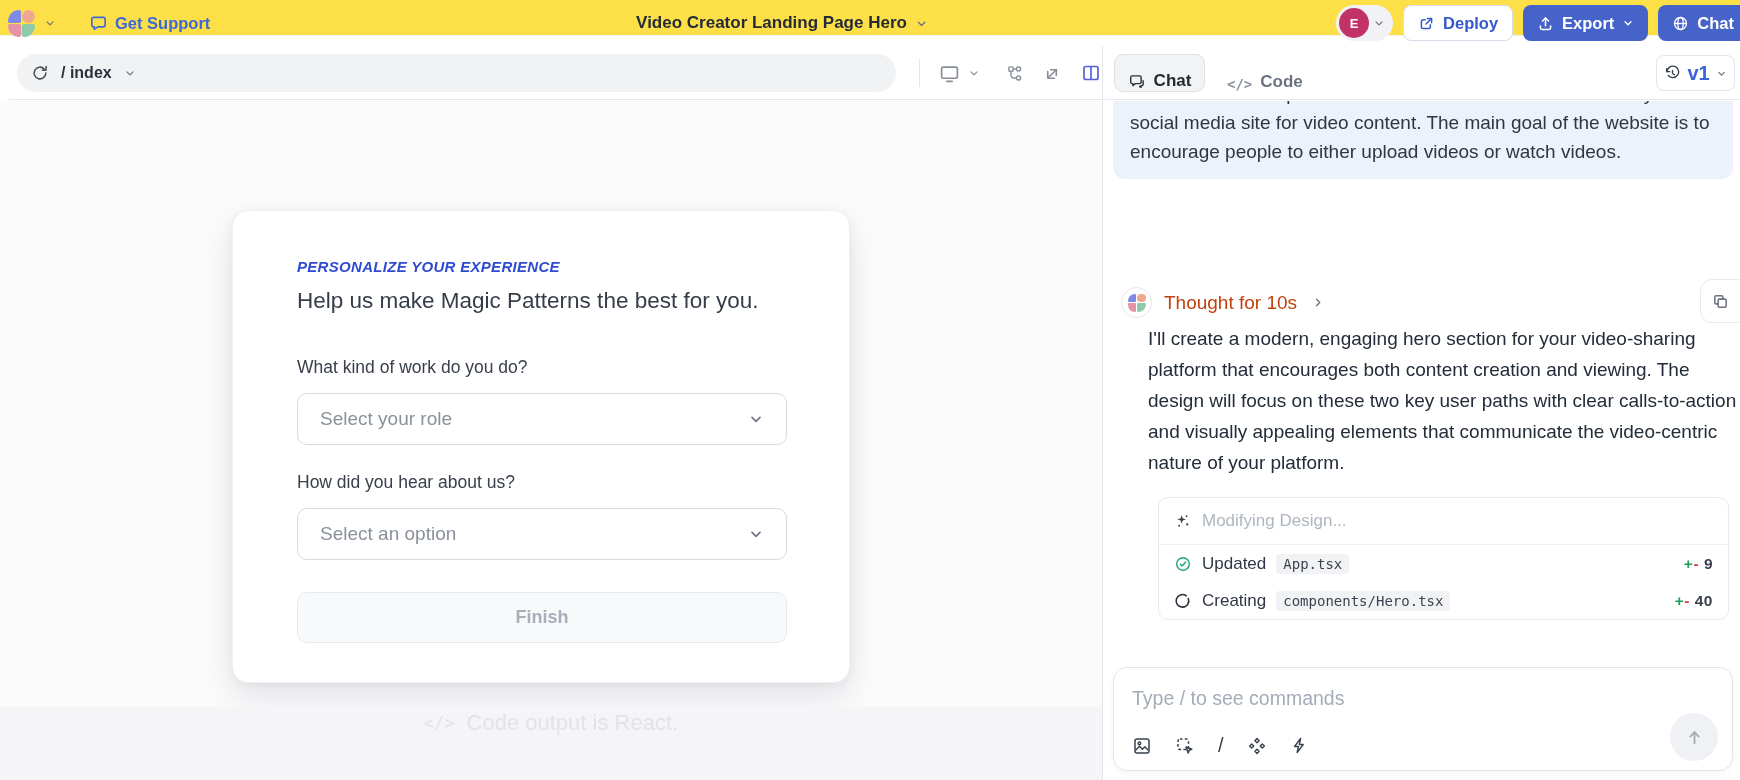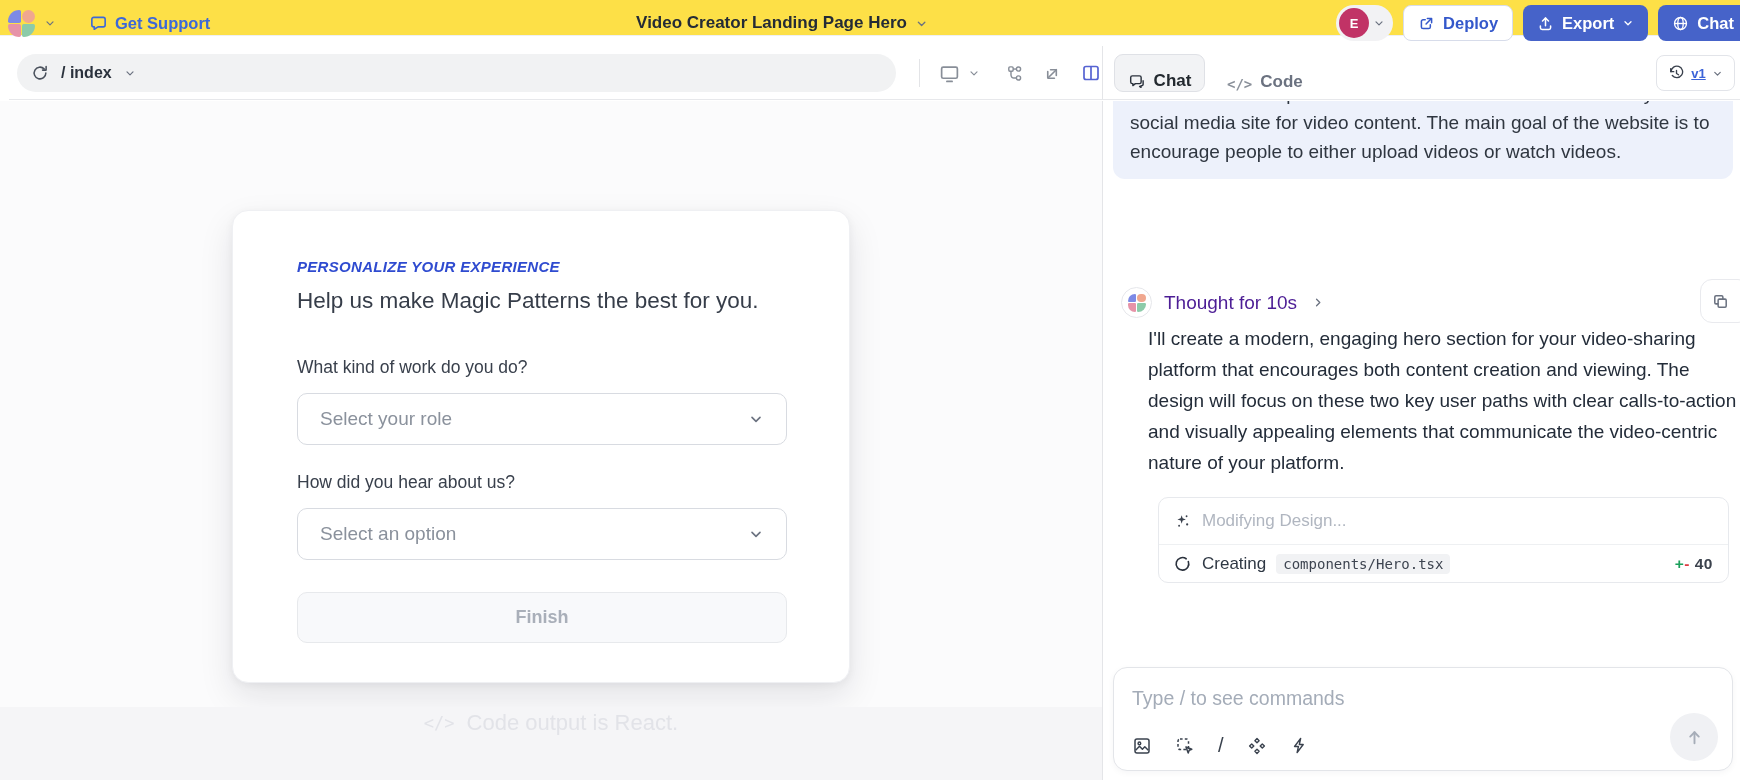--- a/index.html
+++ b/index.html
@@ -36,21 +36,21 @@
   .addr .path { font-size:16px; font-weight:700; color:#2B323D; }
   .tdivider { position:absolute; left:910px; top:13px; width:1px; height:28px; background:#E3E4E7; }
   .ticons { position:absolute; left:930px; top:8px; height:38px; display:flex; align-items:center; gap:17px; color:#888E98; }
   .ticons .blue { color:var(--active-split-icon,#5663D2); }
 
   .tab { position:absolute; top:8px; height:38px; display:flex; align-items:flex-end; gap:8px; font-size:17px; border-radius:9px; cursor:pointer; }
   .tab-chat { left:11px; width:91px; justify-content:center; background:#F2F3F5; border:1px solid #DFE1E6; color:#23292F; font-weight:600; }
   .tab-code { left:114px; padding:0 10px; color:#6B7280; font-weight:600; }
   .tab-code .glyph { font-family:"DejaVu Sans Mono",monospace; font-size:14px; color:#8A909A; }
   .vbtn { position:absolute; right:5px; top:9px; height:36px; width:79px; border:1px solid #E2E4E9; border-radius:8px; background:#fff; display:flex; align-items:center; justify-content:center; gap:6px; cursor:pointer; }
-  .vbtn .v { color:var(--version-text,#3B63D8); font-size:13px; font-weight:600;text-decoration:underline; }
+  .vbtn .v { color:var(--version-text,#3B63D8); font-size:20px; font-weight:600; }
 
   
   .preview { position:absolute; left:0; top:101px; width:1102px; height:679px; background:#FBFBFC; overflow:hidden; }
   .modal { position:absolute; left:232px; top:109px; width:618px; height:473px; background:#fff; border:1px solid #EFF0F3; border-radius:16px; box-shadow:0 14px 34px rgba(15,23,42,.10), 0 2px 8px rgba(15,23,42,.05); }
   .eyebrow { position:absolute; left:64px; top:47px; font-size:15px; font-weight:700; letter-spacing:.3px; color:var(--eyebrow-blue,#2F4BD0);font-style:italic; }
   .headline { position:absolute; left:64px; top:77px; font-size:22.5px; color:#363D49; }
   .flabel { position:absolute; left:64px; font-size:17.5px; color:#39404C; }
   .l1 { top:146px; } .l2 { top:261px; }
   .select { position:absolute; left:64px; width:490px; height:52px; border:1px solid #D8DBE1; border-radius:10px; background:#fff; display:flex; align-items:center; padding:0 22px; font-size:19px; color:#8A919C; cursor:pointer; }
   .s1 { top:182px; } .s2 { top:297px; }
@@ -60,21 +60,21 @@
   .faint { position:absolute; left:0; top:3px; width:100%; display:flex; align-items:center; justify-content:center; gap:12px; color:#E2E3E8; font-size:22px; }
   .faint .glyph { font-family:"DejaVu Sans Mono",monospace; font-size:17px; }
 
   
   .chatpanel { position:absolute; left:1102px; top:101px; width:638px; height:679px; background:#fff; border-left:1px solid #E4E5E8; overflow:hidden; }
   .bubble { position:absolute; left:10px; top:-34px; width:620px; background:var(--user-bubble-bg,#EDF1FB); border-radius:12px; padding:13px 17px; font-size:19px; line-height:28.8px; color:#2F3640; }
   .thought { position:absolute; left:18px; top:186px; display:flex; align-items:center; gap:12px; cursor:pointer; }
   .mp-avatar { width:31px; height:31px; border-radius:50%; border:1px solid #E6E7EB; background:#fff; display:flex; align-items:center; justify-content:center; }
   .mp-avatar .logo { width:18px; height:18px; }
   .mp-avatar .logo i { width:8.5px; height:8.5px; }
-  .thought .tl-label { font-size:19px; color:#4c1d95; }
+  .thought .tl-label { font-size:19px; color:#c2410c; }
   .copybtn { position:absolute; right:-10px; top:178px; width:50px; height:44px; background:#fff; border:1px solid #E9EAEE; border-radius:12px; display:flex; align-items:center; justify-content:flex-start; padding-left:10px; color:#6B7280; cursor:pointer; }
   .answer { position:absolute; left:45px; top:222px; width:592px; font-size:19px; line-height:31px; color:#232C39; }
   .card { position:absolute; left:55px; top:396px; width:571px; border:1px solid #E7E9ED; border-radius:10px; background:#fff; overflow:hidden; }
   .card-head { height:47px; display:flex; align-items:center; gap:11px; padding:0 15px; color:#B0B6C0; font-size:17px; border-bottom:1px solid #EEF0F2; }
   .card-head .spark { color:#3A414D; }
   .crow { height:37px; display:flex; align-items:center; gap:10px; padding:0 15px; font-size:17px; color:#2F3844; }
   .chip { font-family:"DejaVu Sans Mono",monospace; font-size:14px; color:#3D4450; background:#F1F2F4; border-radius:4px; padding:2px 7px; }
   .diff { margin-left:auto; font-size:15.5px; letter-spacing:.5px; color:#3B424D; font-weight:600; }
   .diff .p { color:var(--diff-plus,#1CA05C); } .diff .m { color:var(--diff-minus,#DD3B41); }
   .inputbox { position:absolute; left:10px; top:566px; width:620px; height:104px; background:#fff; border:1px solid #E3E5E9; border-radius:14px; box-shadow:0 2px 6px rgba(15,23,42,.04); }
@@ -333,20 +333,31 @@
           <svg width="17" height="17" viewBox="0 0 20 20" fill="currentColor">
               <path d="M9 2.5l1.2 3.8 3.8 1.2-3.8 1.2L9 12.5 7.8 8.7 4 7.5l3.8-1.2z"></path>
               <circle cx="14.8" cy="3.8" r="1.1"></circle>
               <circle cx="15.5" cy="13.5" r="1.3"></circle>
               <circle cx="6" cy="15" r="1.1"></circle>
             </svg>
         </span>
         <span>Modifying Design...</span>
       </div>
       <div class="crow">
+        <span style="color:#1FA971;">
+          <svg width="18" height="18" viewBox="0 0 20 20" fill="none" stroke="currentColor" stroke-width="1.6" stroke-linecap="round" stroke-linejoin="round">
+              <circle cx="10" cy="10" r="7"></circle>
+              <path d="M7 10.3l2 2 4-4.6"></path>
+            </svg>
+        </span>
+        <span>Updated</span>
+        <span class="chip">App.tsx</span>
+        <span class="diff"><span class="p">+</span><span class="m">-</span> <span>9</span></span>
+      </div>
+      <div class="crow">
         <span style="color:#2B323D;">
           <svg width="18" height="18" viewBox="0 0 20 20" fill="none" stroke="currentColor" stroke-width="1.8" stroke-linecap="round">
               <path d="M13.5 4.2a7 7 0 1 0 2.4 3.1"></path>
             </svg>
         </span>
         <span>Creating</span>
         <span class="chip">components/Hero.tsx</span>
         <span class="diff"><span class="p">+</span><span class="m">-</span> <span>40</span></span>
       </div>
     </div>

